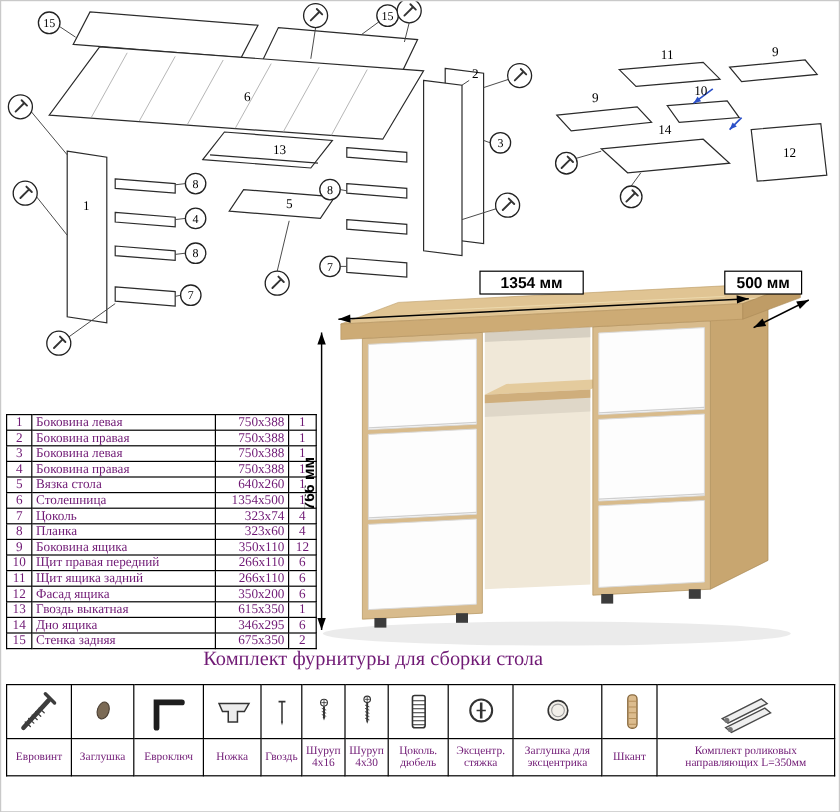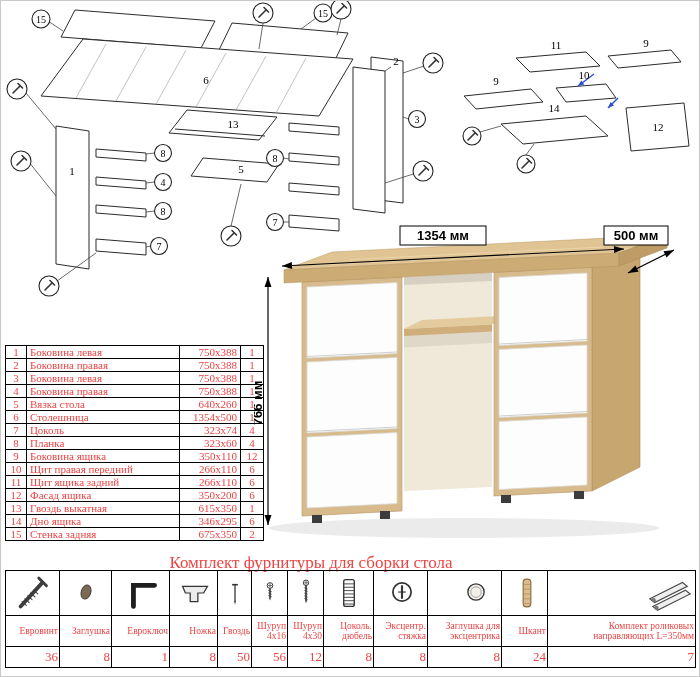--- a/index.html
+++ b/index.html
@@ -1,34 +1,34 @@
 <!DOCTYPE html>
 <html><head>
 <meta charset="utf-8">
 <style>
   html,body{margin:0;padding:0;background:#fff;}
   .sheet{position:relative;width:700px;height:677px;background:#fff;border:1px solid #c9c9c9;
-         box-sizing:border-box;font-family:"Liberation Serif",serif;overflow:hidden;color:#ef4444;}
+         box-sizing:border-box;font-family:"Liberation Serif",serif;overflow:hidden;color:#701a75;}
   .sheet svg{position:absolute;}
   #main-diagram{left:0;top:0;}
   #drawer-diagram{left:455px;top:35px;}
   #desk-render{left:253px;top:224px;}
 
   
   .parts-table{position:absolute;left:4px;top:344px;border-collapse:collapse;font-size:11px;line-height:12px;}
   .parts-table td{border:1px solid #000;padding:0 3px;height:12px;white-space:nowrap;}
   .parts-table td.num{width:14px;text-align:center;}
   .parts-table td.name{width:146px;}
   .parts-table td.size{width:54px;text-align:right;}
   .parts-table td.qty{width:16px;text-align:center;}
 
   
-  .hw-title{position:absolute;left:0;top:552px;width:620px;text-align:center;font-size:17px;}
+  .hw-title{position:absolute;left:0;top:538px;width:620px;text-align:center;font-size:17px;}
   .hw-table{position:absolute;left:4px;top:569px;border-collapse:collapse;table-layout:fixed;width:690px;}
-  .hw-table td{border:1px solid #000;text-align:right;vertical-align:middle;padding:0 1px;overflow:hidden;}
+  .hw-table td{border:1px solid #000;text-align:center;vertical-align:middle;padding:0 1px;overflow:hidden;}
   .hw-icons td{height:44px;}
   .hw-icons svg{position:static;display:inline-block;vertical-align:middle;}
   .hw-names td{height:30px;font-size:9.5px;line-height:10px;}
   .hw-qty td{height:20px;font-size:13px;}
 
   
   .co{fill:#fff;stroke:#222;stroke-width:1.1;}
   .cnum{font-family:"Liberation Serif",serif;font-size:10px;fill:#000;text-anchor:middle;}
   .dnum{font-family:"Liberation Serif",serif;font-size:11px;fill:#000;text-anchor:middle;}
   .dim{font-family:"Liberation Sans",sans-serif;font-size:13px;font-weight:bold;fill:#000;text-anchor:middle;}
@@ -473,30 +473,16 @@
       <td>Ножка</td>
       <td>Гвоздь</td>
       <td>Шуруп 4x16</td>
       <td>Шуруп 4x30</td>
       <td>Цоколь. дюбель</td>
       <td>Эксцентр. стяжка</td>
       <td>Заглушка для эксцентрика</td>
       <td>Шкант</td>
       <td>Комплект роликовых направляющих L=350мм</td>
     </tr>
-    <tr class="hw-qty">
-      <td>36</td>
-      <td>8</td>
-      <td>1</td>
-      <td>8</td>
-      <td>50</td>
-      <td>56</td>
-      <td>12</td>
-      <td>8</td>
-      <td>8</td>
-      <td>8</td>
-      <td>24</td>
-      <td>7</td>
-    </tr>
     </tbody>
   </table>
 
 </div>
 
 </body></html>

